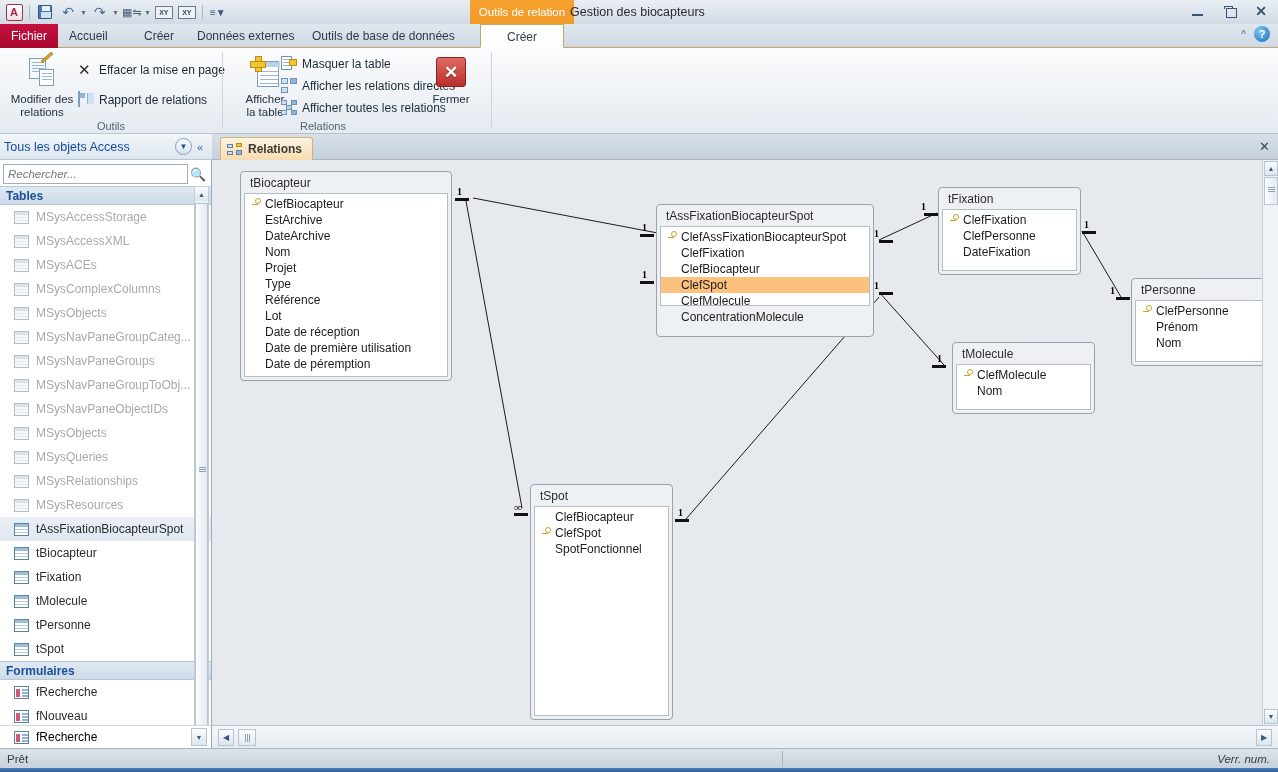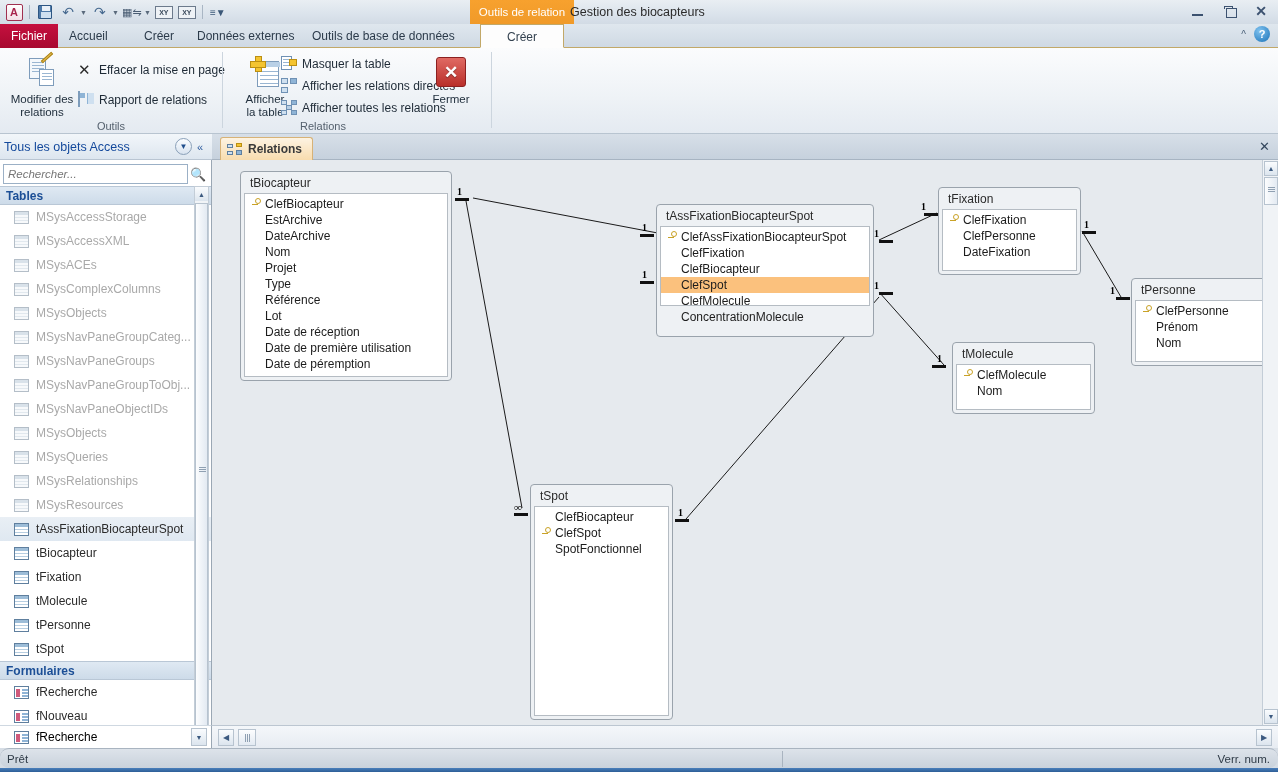--- a/index.html
+++ b/index.html
@@ -353,25 +353,25 @@
     position: absolute; right: 4px; top: 2px; width: 16px; height: 18px;
     background: linear-gradient(to bottom,#fafcfe,#dce5ee); border: 1px solid #b7c3cf;
     display:flex;align-items:center;justify-content:center;font-size:7px;color:#3c5a80;
   }
 
   
   .statusbar {
     position: absolute; left: 0; top: 748px; width: 1278px; height: 20px;
     background: linear-gradient(to bottom,#dde3ea,#c9d2dc);
     border-top: 1px solid #a9b4c0;
-    display: flex; align-items: center; border-radius: 9px;
+    display: flex; align-items: center;
   }
   .status-left { padding-left: 7px; font-size: 11.5px; color: #2f3b47; }
   .status-div { position: absolute; left: 782px; top: 2px; width: 1px; height: 16px; background: #a9b4c0; }
-  .status-right { position: absolute; right: 8px; font-size: 11.5px; color: #2f3b47; }
+  .status-right { position: absolute; right: 8px; font-size: 11.5px; color: #2f3b47; font-style: italic; }
 
   
   .taskbar {
     position: absolute; left: 0; top: 768px; width: 1278px; height: 4px;
     background: linear-gradient(to bottom,#4a7fbb,#2d5e97);
   }
 </style>
 </head>
 <body>
 

